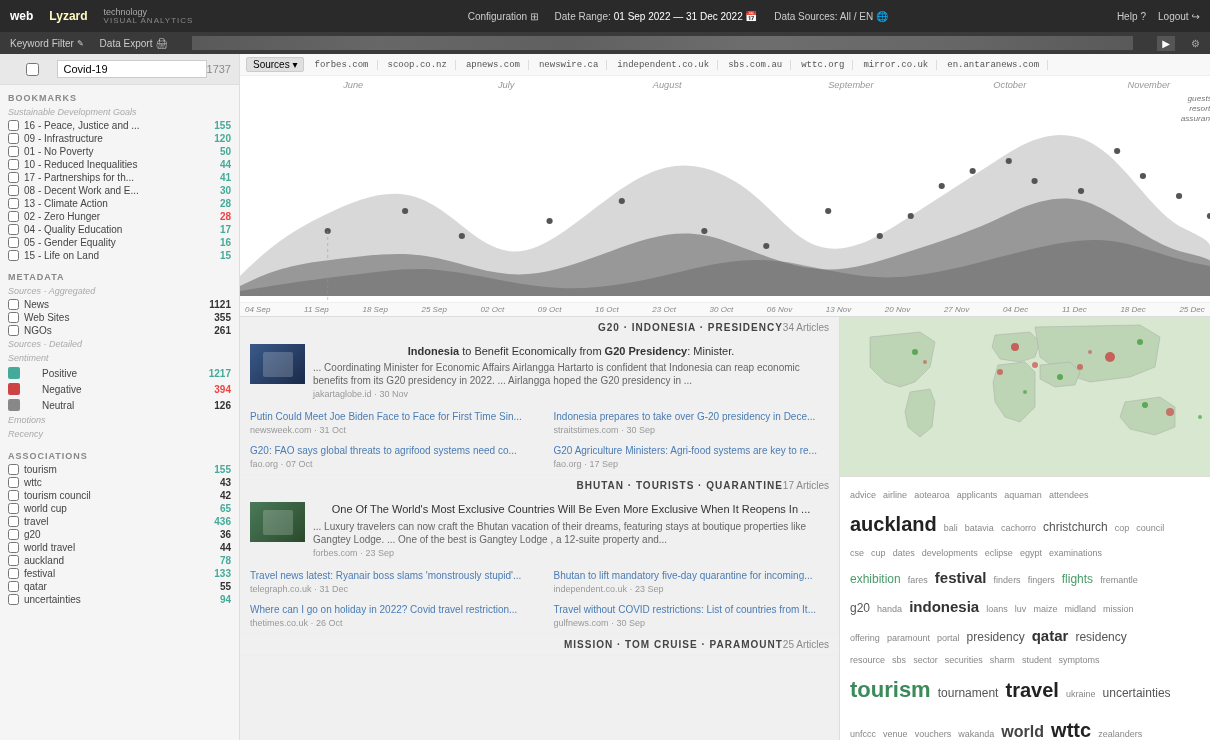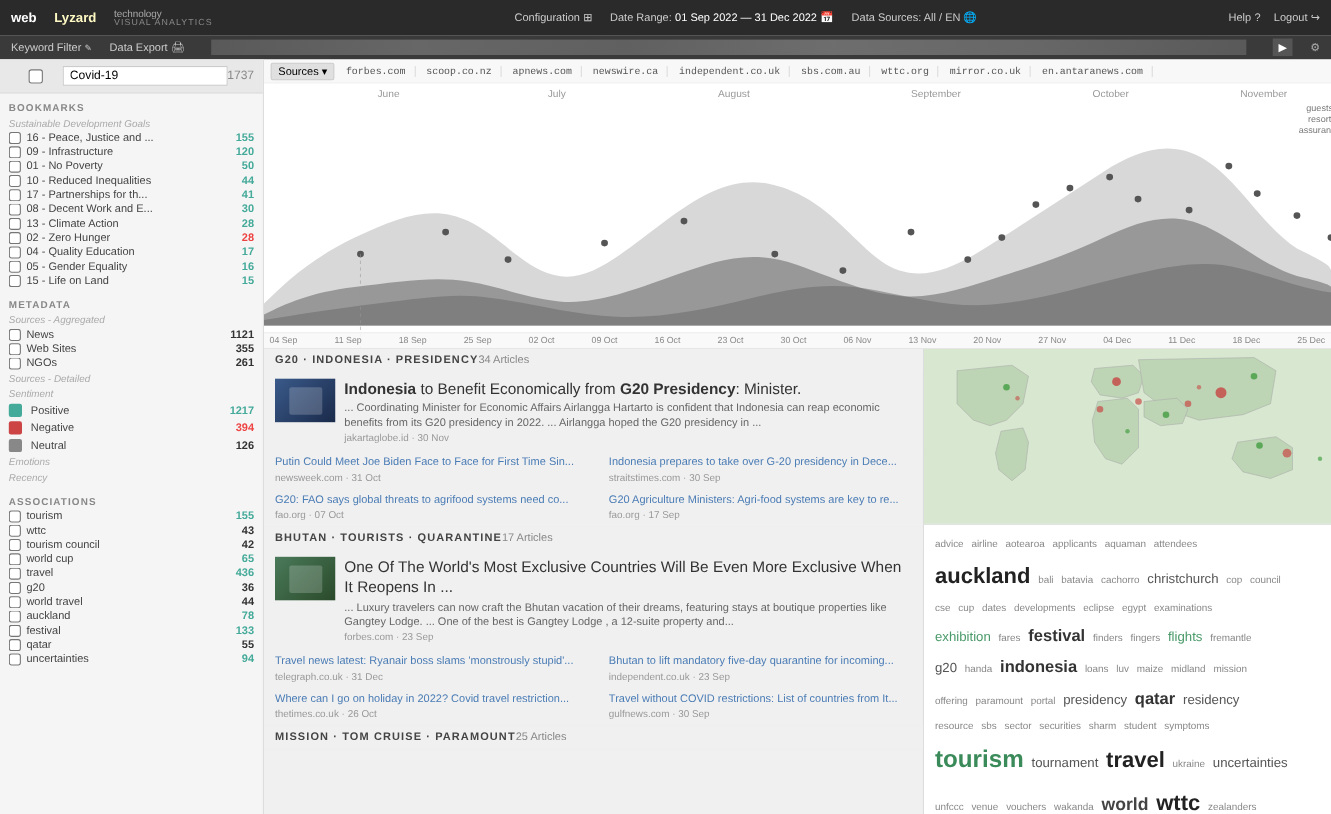--- a/index.html
+++ b/index.html
@@ -27,48 +27,48 @@
     .sidebar-section { padding: 4px 8px 2px; }
     .sidebar-section-title { font-size: 9px; color: #888; text-transform: uppercase; letter-spacing: 1px; padding: 4px 0 2px; font-weight: bold; }
     .sidebar-subsection { font-size: 9px; color: #aaa; font-style: italic; padding: 2px 0; }
     .sidebar-item { display: flex; align-items: center; padding: 1px 0; cursor: pointer; }
     .sidebar-item input[type=checkbox] { margin-right: 5px; width: 11px; height: 11px; }
     .sidebar-item-label { flex: 1; font-size: 10px; color: #444; }
     .sidebar-item-count { font-size: 10px; font-weight: bold; min-width: 28px; text-align: right; }
     .count-green { color: #4a9; }
     .count-red { color: #e44; }
     
-    .sentiment-item { display: flex; align-items: center; gap: 8px; padding: 2px 0; }
+    .sentiment-item { display: flex; align-items: center; gap: 22px; padding: 2px 0; }
     .sentiment-dot { width: 12px; height: 12px; border-radius: 2px; }
     .dot-positive { background: #4a9; }
     .dot-negative { background: #c44; }
     .dot-neutral { background: #888; }
     
     
     .content { flex: 1; display: flex; flex-direction: column; overflow: hidden; }
     
     
     .timeline-area { background: #fff; border-bottom: 1px solid #ddd; }
     .sources-bar { display: flex; align-items: center; background: #f8f8f8; border-bottom: 1px solid #eee; padding: 2px 6px; gap: 2px; overflow: hidden; height: 22px; }
     .sources-btn { background: #e0e0e0; border: 1px solid #ccc; padding: 1px 6px; font-size: 10px; cursor: pointer; border-radius: 2px; }
     .source-item { font-size: 9px; color: #555; padding: 0 8px; border-right: 1px solid #ddd; white-space: nowrap; font-family: Liberation Mono, monospace; }
     
-    .timeline-chart { height: 240px; background: #fff; position: relative; overflow: hidden; }
+    .timeline-chart { height: 240px; background: #fff; position: relative; overflow: hidden; font-style: italic; }
     
     
     .articles-area { flex: 1; display: flex; overflow: hidden; }
     .articles-list { flex: 1; overflow-y: auto; border-right: 1px solid #ddd; }
     .article-group { border-bottom: 1px solid #eee; }
-    .article-group-header { background: #f0f0f0; padding: 5px 10px; display: flex; justify-content: flex-start; align-items: center; }
+    .article-group-header { background: #f0f0f0; padding: 5px 10px; display: flex; justify-content: flex-end; align-items: center; }
     .article-group-title { font-size: 10px; font-weight: bold; color: #444; letter-spacing: 1px; }
     .article-count { font-size: 10px; color: #888; }
     .article-item { padding: 6px 10px; border-bottom: 1px solid #f0f0f0; display: flex; gap: 8px; cursor: pointer; }
     .article-thumb { width: 55px; height: 40px; background: #ccc; flex-shrink: 0; overflow: hidden; }
     .article-content { flex: 1; }
-    .article-title { font-size: 14px; color: #333; margin-bottom: 3px; line-height: 1.3; }
+    .article-title { font-size: 11px; color: #333; margin-bottom: 3px; line-height: 1.3; text-align: center; }
     .article-title strong { font-weight: bold; }
     .article-snippet { font-size: 10px; color: #666; line-height: 1.3; margin-bottom: 2px; }
     .article-meta { font-size: 9px; color: #999; }
     .article-row { display: flex; gap: 8px; }
     .article-half { flex: 1; padding: 4px 10px; border-bottom: 1px solid #f0f0f0; cursor: pointer; }
     .article-half-title { font-size: 10px; color: #4a7cb5; margin-bottom: 2px; line-height: 1.3; }
     .article-half-meta { font-size: 9px; color: #999; }
     
     
     .right-panel { width: 370px; flex-shrink: 0; display: flex; flex-direction: column; overflow: hidden; }

